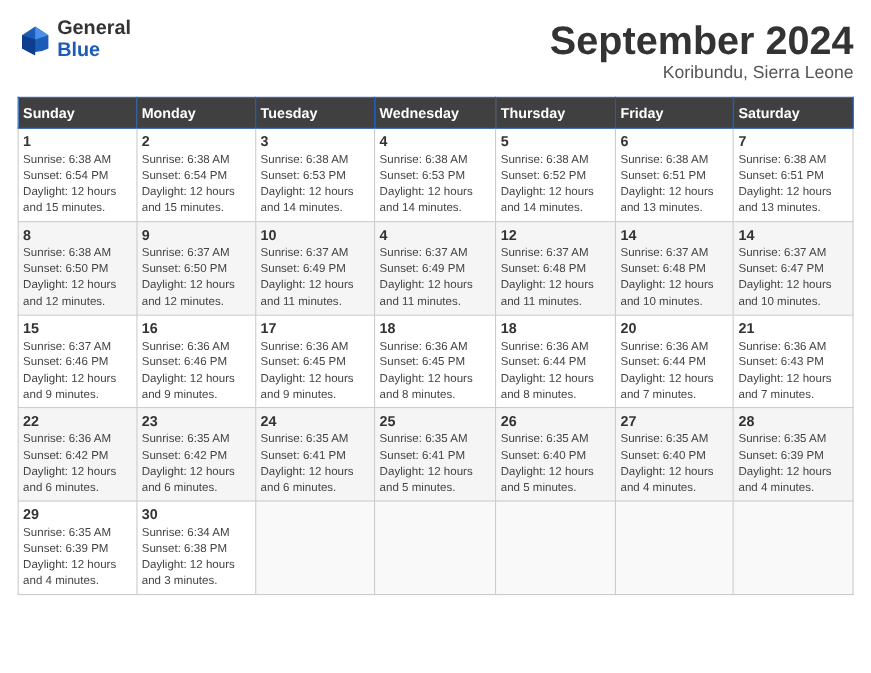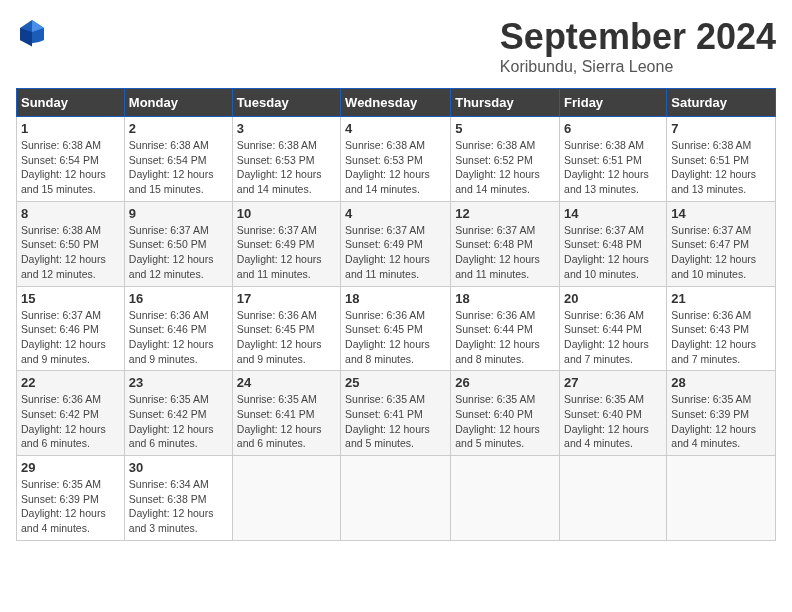--- a/index.html
+++ b/index.html
@@ -34,20 +34,21 @@
     .logo-blue {
       font-size: 18px;
       font-weight: bold;
       color: #1a5cb8;
     }
     .logo-icon {
       width: 32px;
       height: 32px;
     }
     .title-block {
+      text-align: right;
     }
     .month-title {
       font-size: 36px;
       font-weight: bold;
       color: #333;
     }
     .location-title {
       font-size: 16px;
       color: #555;
     }
@@ -97,20 +98,24 @@
 </head>
 <body>
 
 <div class="header">
   <div class="logo">
     <svg class="logo-icon" viewBox="0 0 40 40">
       <path d="M20 5 L35 15 L35 30 Q20 38 5 30 L5 15 Z" fill="#1a5cb8"></path>
       <path d="M20 5 L35 15 L20 20 Z" fill="#4a8fe8"></path>
       <path d="M5 15 L20 20 L20 38 Q12 34 5 30 Z" fill="#0d3d8f"></path>
     </svg>
+    <div class="logo-text">
+      <span class="logo-general">General</span>
+      <span class="logo-blue">Blue</span>
+    </div>
   </div>
   <div class="title-block">
     <div class="month-title">September 2024</div>
     <div class="location-title">Koribundu, Sierra Leone</div>
   </div>
 </div>
 
 <table class="calendar">
   <thead>
     <tr>

